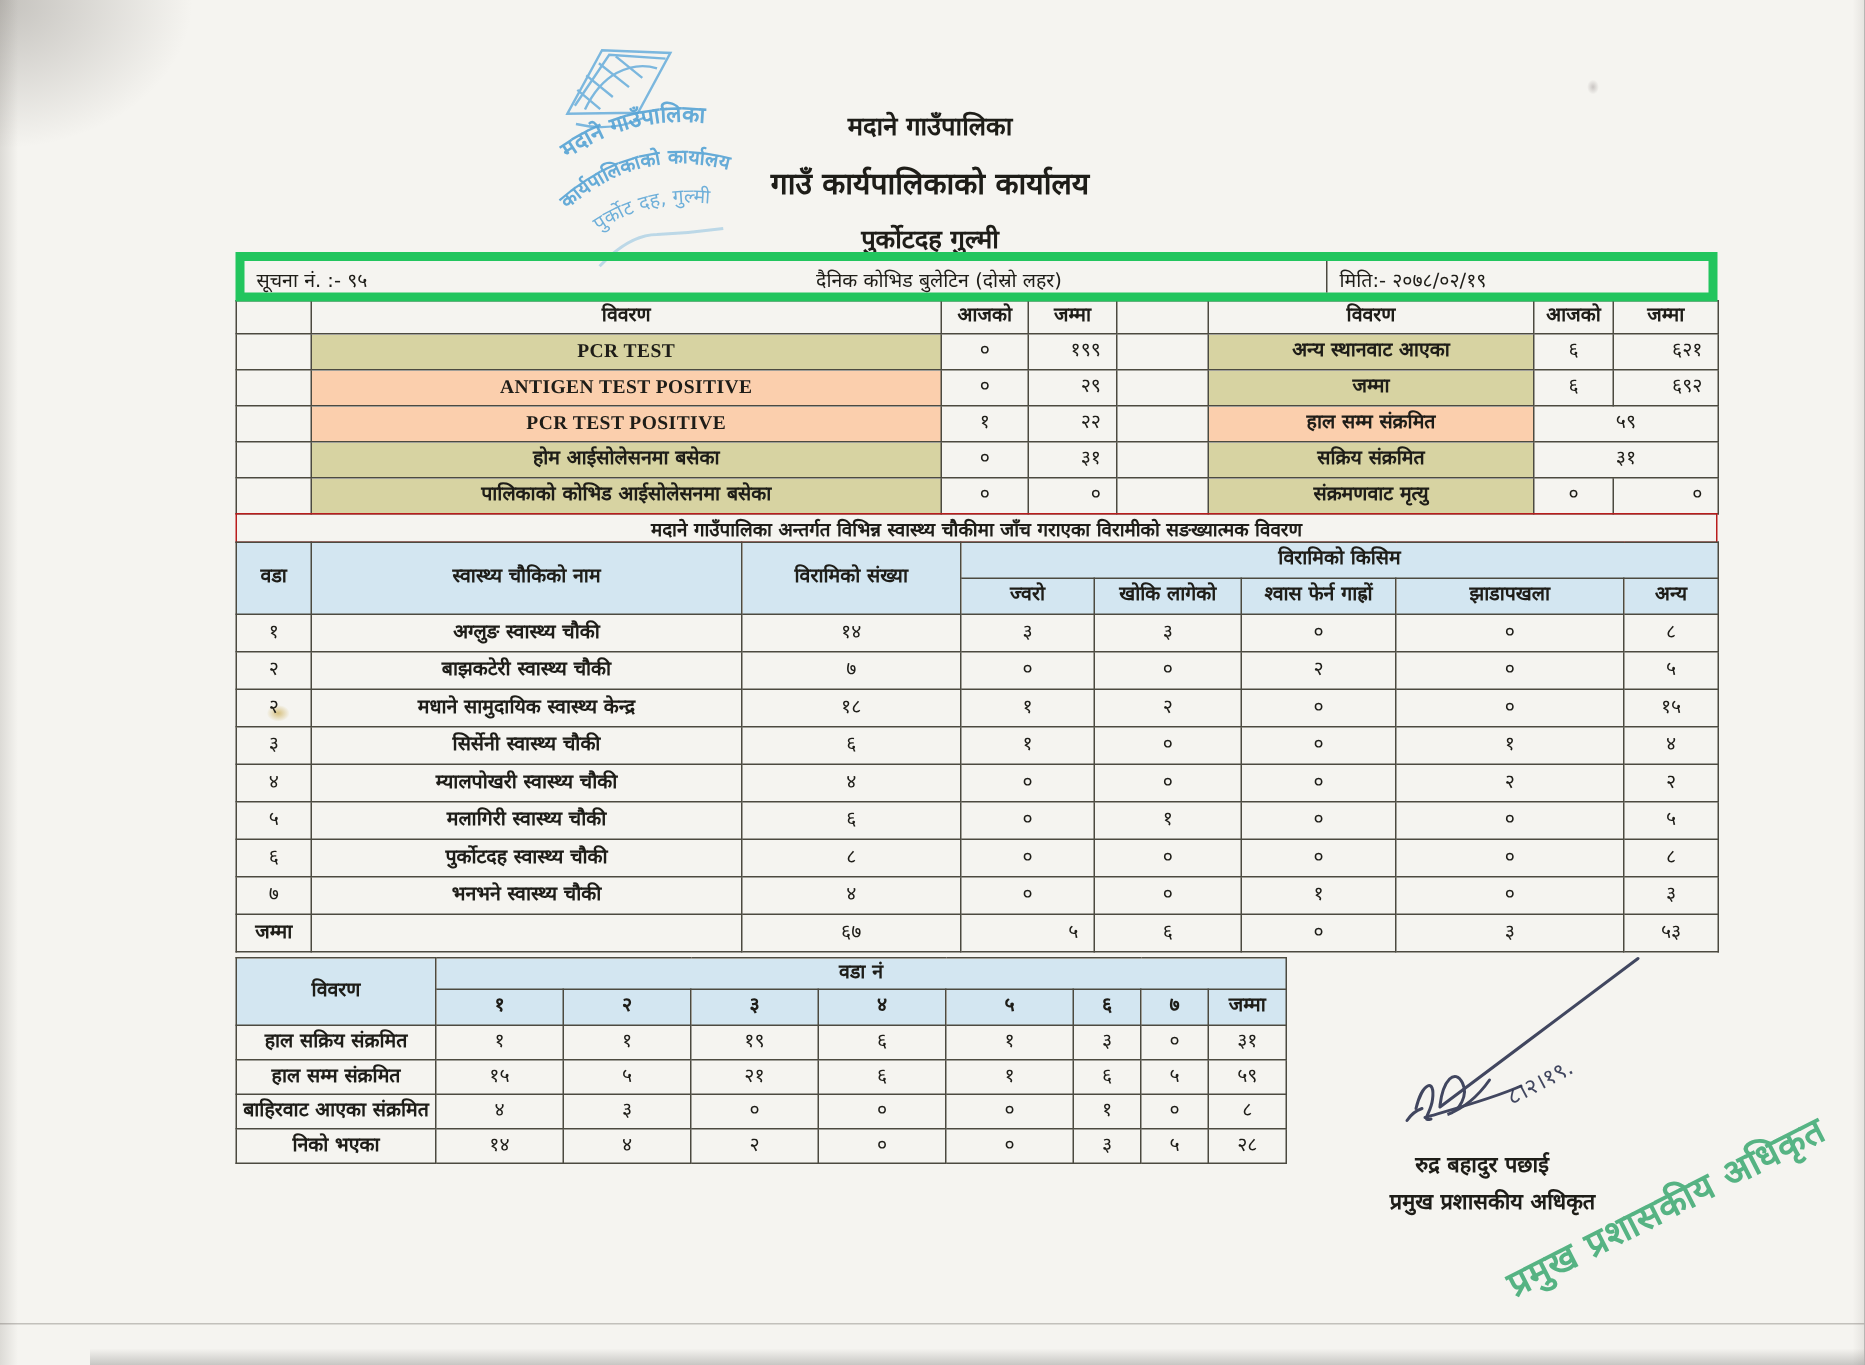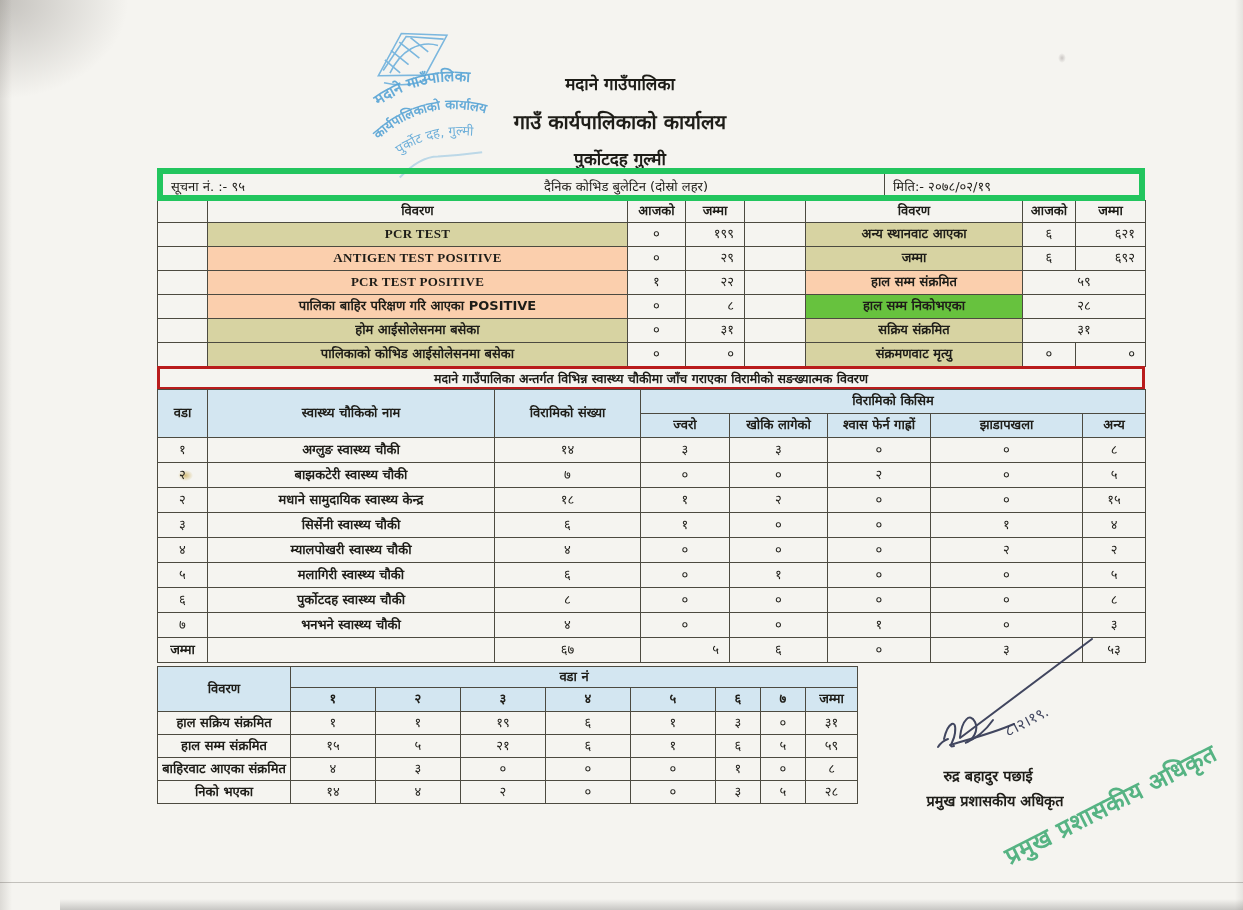--- a/index.html
+++ b/index.html
@@ -38,21 +38,21 @@
   .c{text-align:center}
   .r{text-align:right;padding-right:10px}
   .lbl{text-align:center;font-weight:bold}
   .en{font-family:"Liberation Serif", serif;letter-spacing:.3px;}
   .bg-khaki{background:#d7d3a2}
   .bg-peach{background:#fbcfad}
   .bg-green{background:#67c23e}
   .bg-none{background:transparent}
   .hdr{text-align:center;font-weight:bold;background:transparent;}
   .hdr-blue{text-align:center;font-weight:bold;background:#d3e6f1;}
-  .section-title{border:3px solid #b91c1c;margin-top:-1px;height:17px;text-align:center;
+  .section-title{border:1px solid #b91c1c;margin-top:-1px;height:17px;text-align:center;
       font-weight:bold;font-size:12.5px;padding-top:1px;}
   .t-ward{width:700px;margin-top:3px;}
   
   .sig-svg{position:absolute;left:880px;top:625px;overflow:visible;}
   .sig-name{position:absolute;left:863px;top:765px;width:250px;text-align:center;
       font-size:14.5px;font-weight:bold;}
   .sig-role{position:absolute;left:870px;top:790px;width:250px;text-align:center;
       font-size:14.5px;font-weight:bold;}
   .stamp-green{position:absolute;left:1006px;top:840px;transform:rotate(-27deg);transform-origin:0 50%;
       font-size:24px;font-weight:bold;color:#2fa469;opacity:.8;white-space:nowrap;letter-spacing:.5px;}
@@ -155,29 +155,20 @@
             <td class="sp"></td>
             <td class="lbl bg-peach en">PCR TEST  POSITIVE</td>
             <td class="c">१</td>
             <td class="r">२२</td>
             <td class="sp"></td>
             <td class="lbl bg-peach">हाल सम्म संक्रमित</td>
             <td class="c" colspan="2">५९</td>
           </tr>
           <tr class="h24">
             <td class="sp"></td>
-            <td class="lbl bg-peach">पालिका बाहिर परिक्षण गरि आएका POSITIVE</td>
-            <td class="c">०</td>
-            <td class="r">८</td>
-            <td class="sp"></td>
-            <td class="lbl bg-green">हाल सम्म निकोभएका</td>
-            <td class="c" colspan="2">२८</td>
-          </tr>
-          <tr class="h24">
-            <td class="sp"></td>
             <td class="lbl bg-khaki">होम आईसोलेसनमा बसेका</td>
             <td class="c">०</td>
             <td class="r">३१</td>
             <td class="sp"></td>
             <td class="lbl bg-khaki">सक्रिय संक्रमित</td>
             <td class="c" colspan="2">३१</td>
           </tr>
           <tr class="h24">
             <td class="sp"></td>
             <td class="lbl bg-khaki">पालिकाको कोभिड आईसोलेसनमा बसेका</td>

